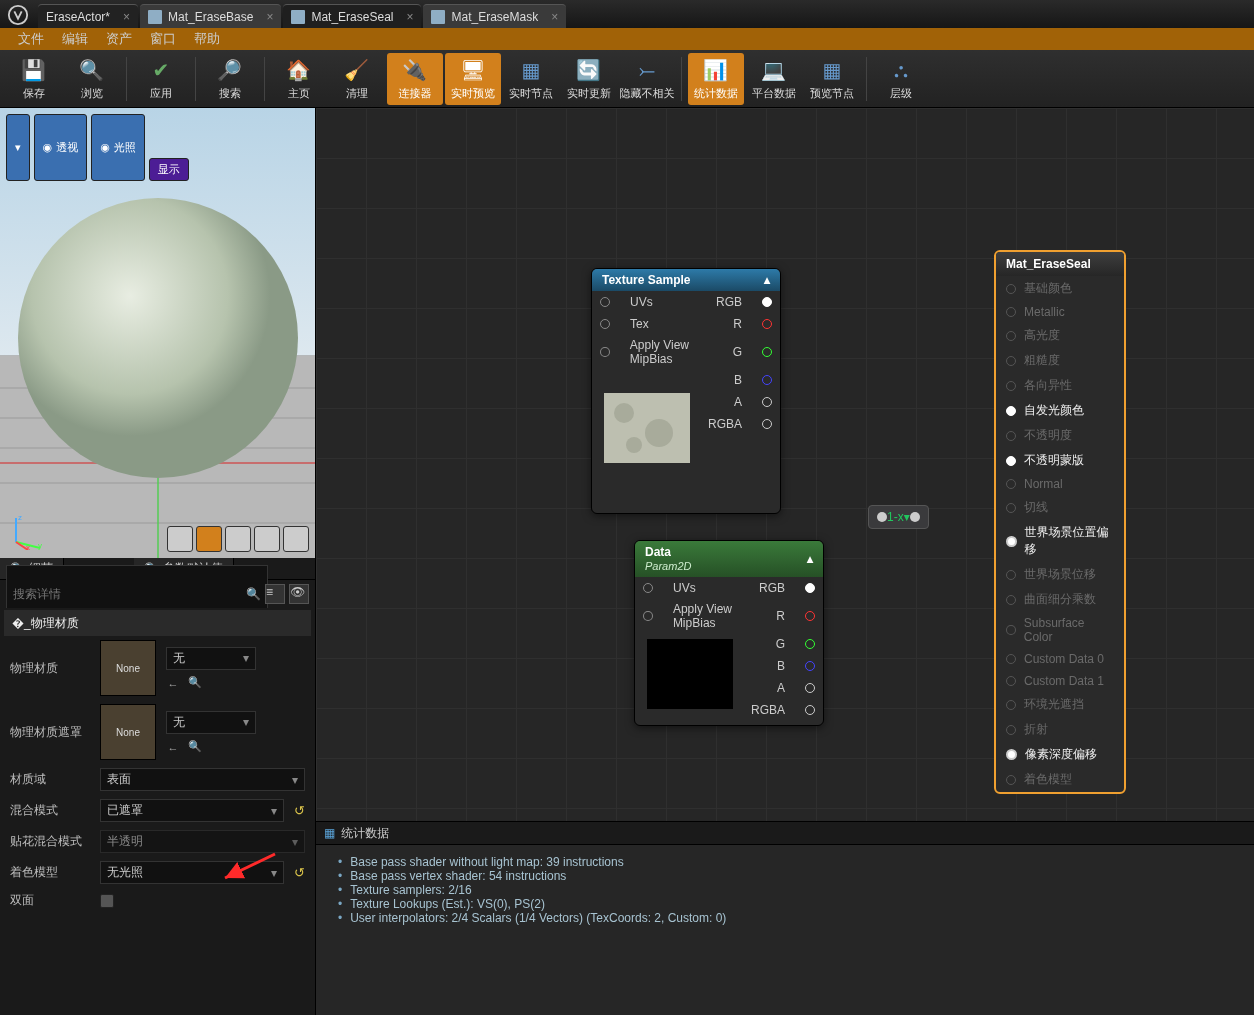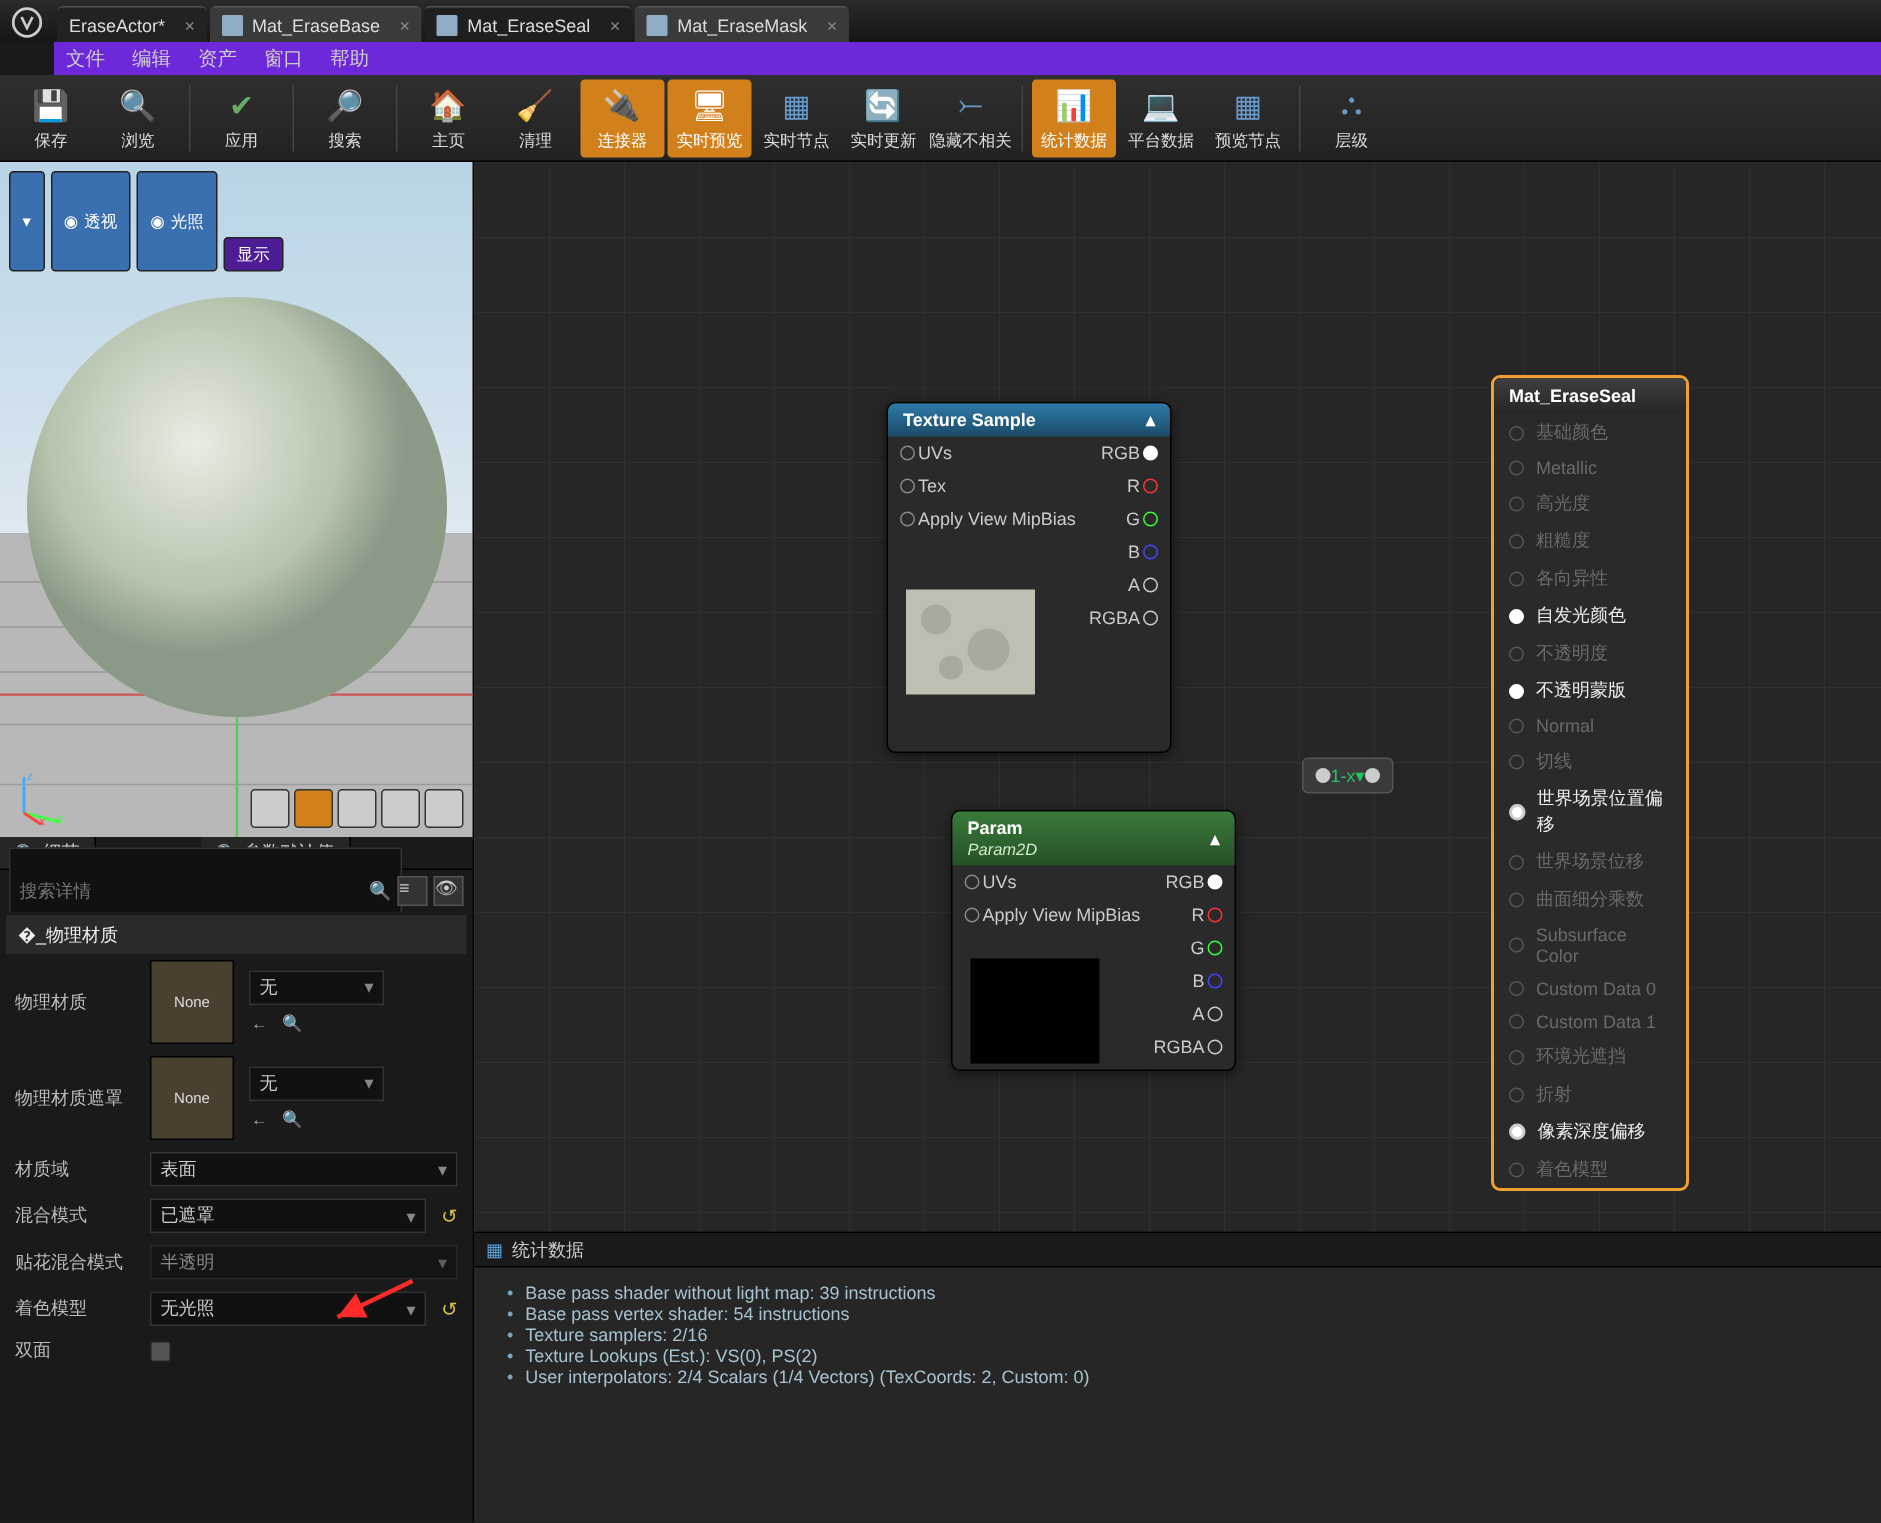--- a/index.html
+++ b/index.html
@@ -8,21 +8,21 @@
 
 .tab-bar { height: 28px; background: linear-gradient(#2a2a2a,#161616); display: flex; align-items: flex-end; padding-left: 4px; }
 .tab-bar .logo { width: 28px; height: 26px; display:flex; align-items:center; justify-content:center; margin-right:6px;}
 .tab-bar .tab { height: 24px; display:flex; align-items:center; padding: 0 28px 0 8px; border-radius: 4px 4px 0 0; margin-right:2px; background:#3a3a3a; font-size:12px; color:#ddd; border-top:1px solid #555; position:relative;}
 .tab-bar .tab.active-dark { background:#222; }
 .tab-bar .tab.active-main { background:#1f1f1f; }
 .tab .doc-ico { width:14px; height:14px; background:#8faec5; margin-right:6px; border-radius:1px;}
 .tab .x { position:absolute; right:8px; color:#888;}
 
 
-.menu-bar { height:22px; display:flex; align-items:center; padding-left:8px; gap:18px; background:#6d28d9; color:#ccc; font-size:13px;margin-left:36px;}
+.menu-bar { height:22px; display:flex; align-items:center; padding-left:18px; gap:18px; background:#a16207; color:#ccc; font-size:13px;}
 .menu-item { cursor:default; }
 
 
 .toolbar { height:58px; background: linear-gradient(#2f2f2f,#222); display:flex; align-items:center; padding:0 6px; gap:2px; border-bottom:1px solid #000;}
 .tool-btn { width:56px; height:52px; display:flex; flex-direction:column; align-items:center; justify-content:center; gap:2px; font-size:11px; color:#ddd; border-radius:3px;}
 .tool-btn.active { background:#d2801c; color:#fff;}
 .tool-btn.active2 { background:#d2801c; color:#fff;}
 .tool-ico { width:30px; height:28px; display:flex; align-items:center; justify-content:center; font-size:20px;}
 .sep { width:1px; height:44px; background:#444; margin:0 4px;}
 
@@ -59,21 +59,21 @@
 .graph-col { flex:1; display:flex; flex-direction:column;}
 .graph { flex:1; position:relative; background:#262626; background-image:
   linear-gradient(#2f2f2f 1px, transparent 1px),
   linear-gradient(90deg, #2f2f2f 1px, transparent 1px);
   background-size: 50px 50px; overflow:hidden;}
 .node { position:absolute; background:#2a2a2a; border:1px solid #000; border-radius:6px; box-shadow:0 2px 8px rgba(0,0,0,.5); font-size:12px;margin-top:40px;}
 .node-header { padding:4px 10px; border-radius:5px 5px 0 0; font-weight:bold; color:#fff; display:flex; align-items:center; justify-content:space-between;}
 .hdr-tex { background: linear-gradient(#2d7aa8,#1b4a66);}
 .hdr-prm { background: linear-gradient(#3a7a3a,#265026);}
 .pin-row { display:flex; justify-content:space-between; padding:3px 8px; min-height:22px; align-items:center;}
-.pin { display:flex; align-items:center; gap:2px; color:#ccc;}
+.pin { display:flex; align-items:center; gap:20px; color:#ccc;}
 .pin .dot { width:10px; height:10px; border-radius:50%; border:1px solid #888;}
 .dot.red { border-color:#f33;}
 .dot.green { border-color:#3f3;}
 .dot.blue { border-color:#44f;}
 .dot.grey { border-color:#ccc;}
 .dot.filled-w { background:#fff; border-color:#fff;}
 .node .preview { margin:6px; width:86px; height:70px; background:#888;}
 .node .preview.black { background:#000;}
 
 .one-minus { position:absolute; background:#3a3a3c; border:1px solid #555; border-radius:4px; padding:4px 8px; display:flex; align-items:center; color:#22c55e;}
@@ -427,21 +427,21 @@
               <circle cx="20" cy="20" r="10" fill="#a8ab9b"></circle>
               <circle cx="55" cy="40" r="14" fill="#a8ab9b"></circle>
               <circle cx="30" cy="52" r="8" fill="#a8ab9b"></circle>
             </svg>
         </div>
         <div style="height:78px;"></div>
       </div>
 
       <div class="node" style="left:318px; top:392px; width:190px;">
         <div class="node-header hdr-prm">
-            <div><span>Param</span><br><span style="font-weight:normal;font-style:italic;color:#cdeccd;font-size:11px">Param2D</span></div>
+            <div><span>Data</span><br><span style="font-weight:normal;font-style:italic;color:#cdeccd;font-size:11px">Param2D</span></div>
             <span>▴</span>
           </div>
         <div class="pin-row">
             <div class="pin">
               <span class="dot"></span>
               <span>UVs</span>
             </div>
             <div class="pin">
               <span>RGB</span>
               <span class="dot filled-w"></span>

